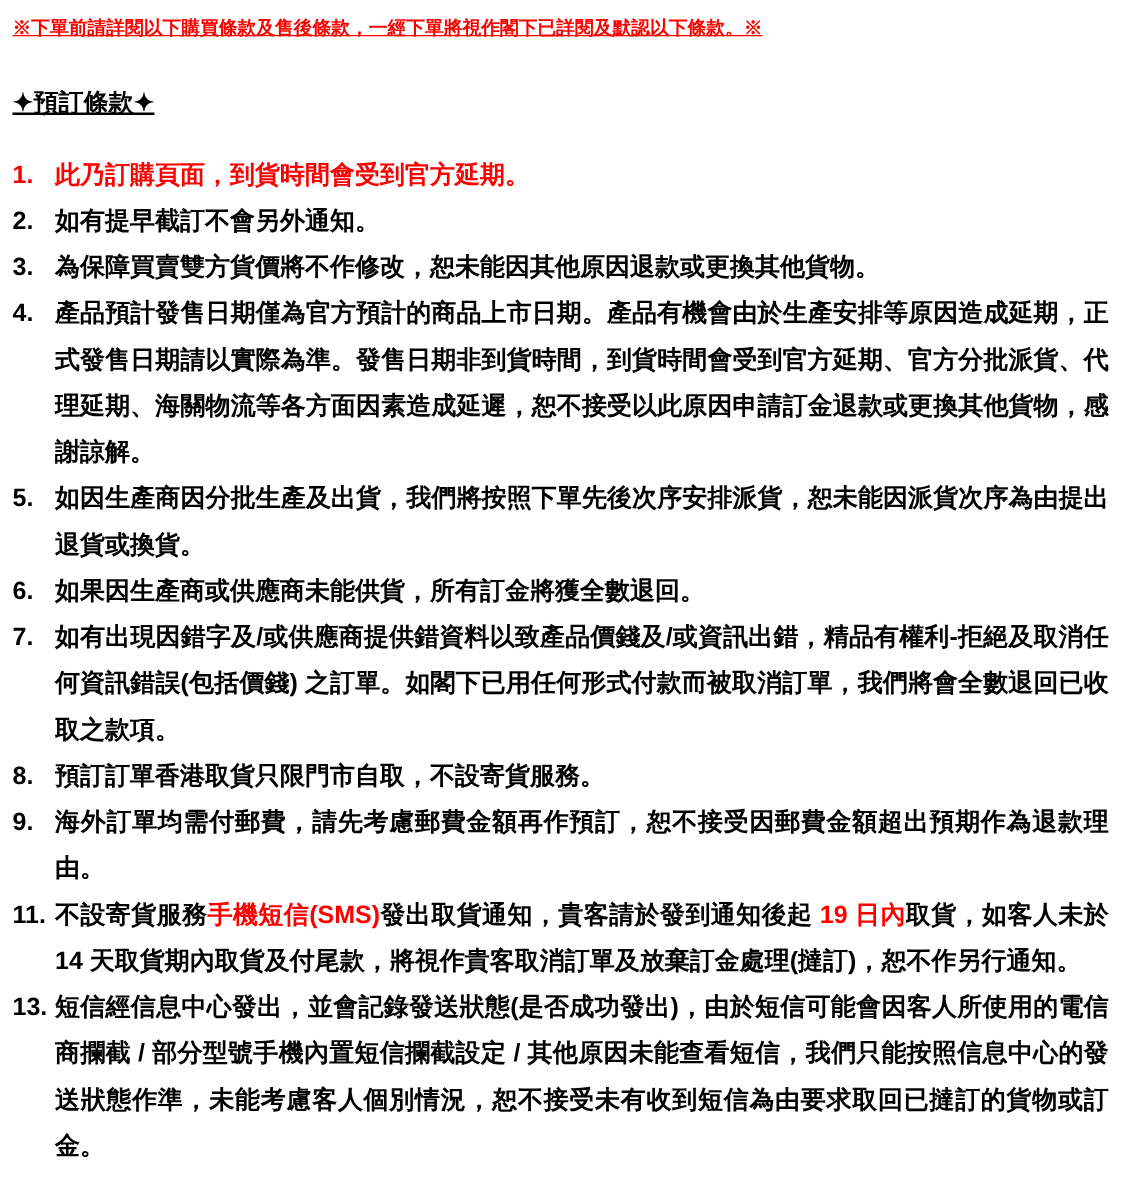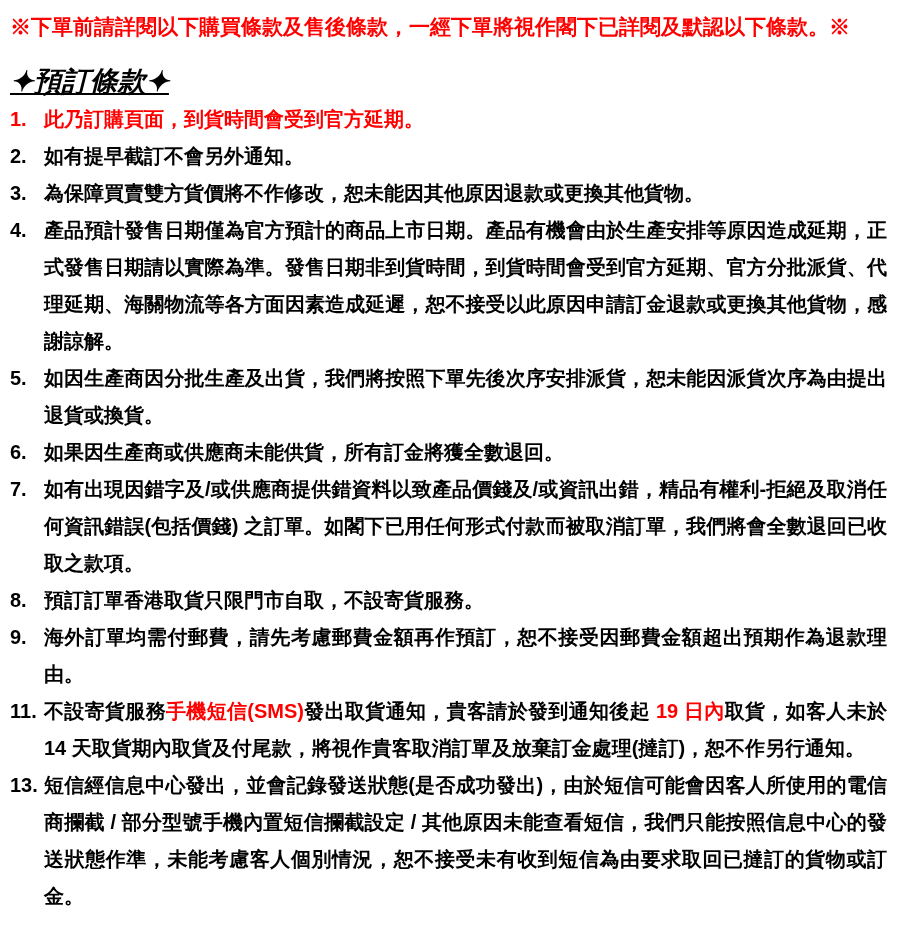--- a/index.html
+++ b/index.html
@@ -12,28 +12,29 @@
     min-height: 948px;
     box-sizing: border-box;
     padding: 12px 26px 20px 10px;
     background: #ffffff;
     font-family: "Liberation Sans", sans-serif;
     font-weight: bold;
     color: #000000;
   }
   .top-warning {
     color: #ff0000;
-    font-size: 21px;
+    font-size: 15px;
     line-height: 1.4;
-    margin-bottom: 22px;
+    text-decoration: underline;
+    margin-bottom: 36px;
   }
   .section-title {
-    font-size: 28px;
+    font-size: 20px;
     text-decoration: underline;
-    font-style: italic;
+    margin-bottom: 26px;
   }
   .terms-list {
     font-size: 20px;
   }
   .term-row {
     display: flex;
     align-items: flex-start;
   }
   .term-num {
     flex: 0 0 34px;

